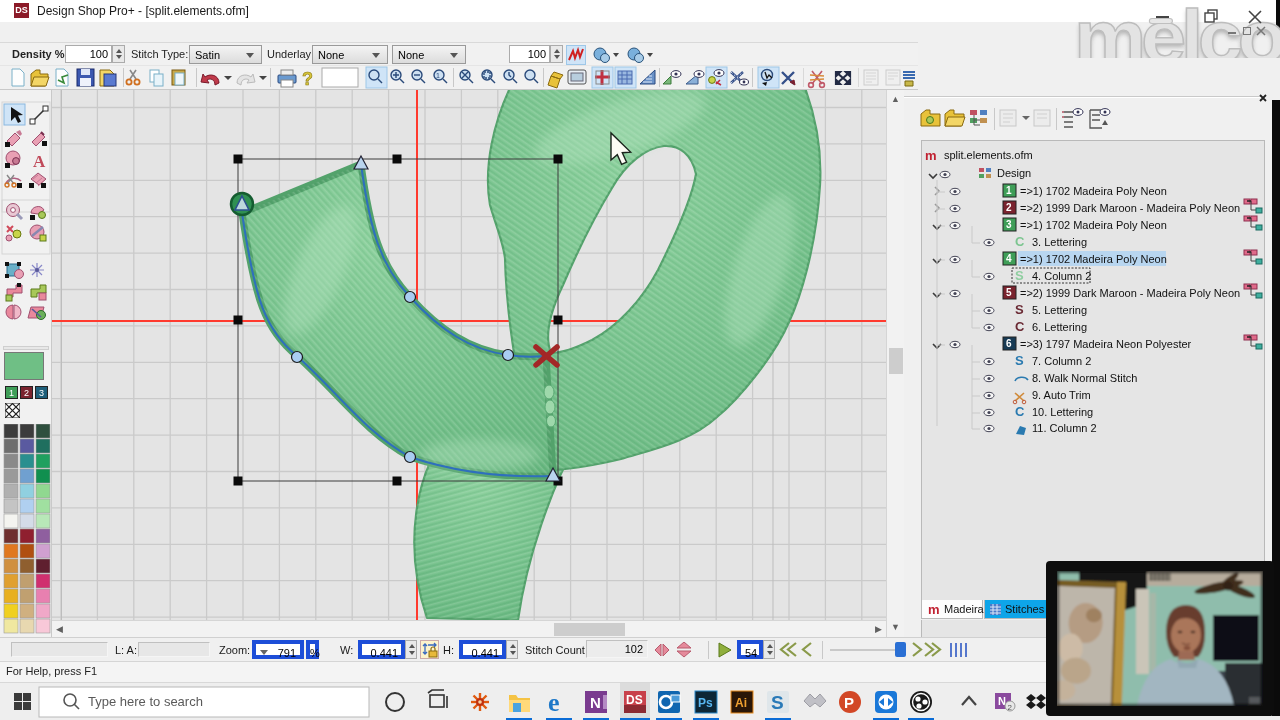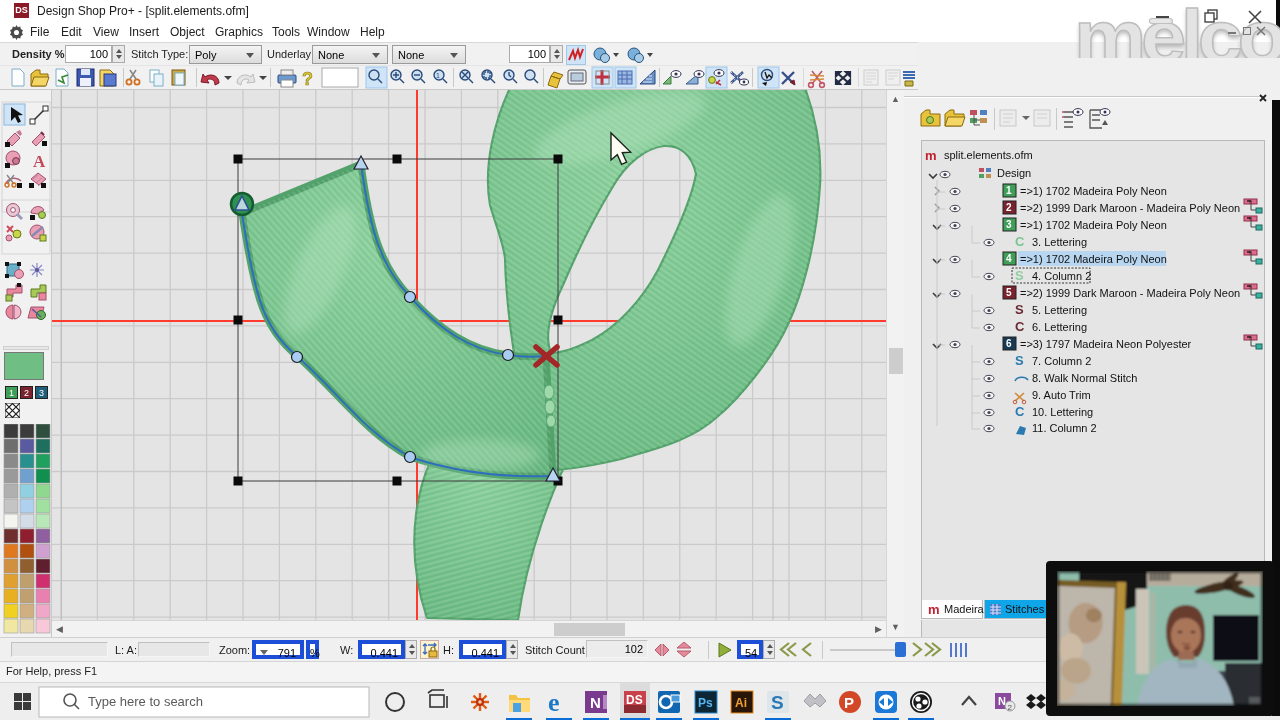--- a/index.html
+++ b/index.html
@@ -57,42 +57,27 @@
 <svg class="abs" style="z-index:40;left:1246px;top:8px;" width="18" height="18" viewBox="0 0 18 18">
       <path d="M3 3 L15 15 M15 3 L3 15" stroke="#444" stroke-width="1.6"></path>
     </svg>
 <div class="abs" style="z-index:31;left:1228px;top:32px;width:8px;height:2px;background:#777;"></div>
 <div class="abs" style="z-index:31;left:1243px;top:27px;width:8px;height:8px;border:1.5px solid #777;"></div>
 <svg class="abs" style="z-index:31;left:1256px;top:26px;" width="10" height="10">
       <path d="M1 1 L9 9 M9 1 L1 9" stroke="#777" stroke-width="1.5"></path>
     </svg>
 <div class="abs" id="melco">melco<div style="position:absolute;left:68px;top:24px;width:22px;height:6px;background:#e7e7e7;border:1px solid #bfbfbf;border-radius:3px;"></div></div>
 
-<div class="abs" id="menubar">
-  <svg class="abs" style="left:8px;top:2px" width="17" height="17" viewBox="0 0 16 16">
-        <path fill="#4a4a4a" d="M8 1l1.2 2 2.3-.6.6 2.3 2 1.2-1 2.1 1 2.1-2 1.2-.6 2.3-2.3-.6L8 15l-1.2-2-2.3.6-.6-2.3-2-1.2 1-2.1-1-2.1 2-1.2.6-2.3 2.3.6z"></path>
-        <circle cx="8" cy="8" r="2.4" fill="#fff"></circle>
-      </svg>
-  <span class="menuitem" style="left:30px;">File</span>
-  <span class="menuitem" style="left:61px;">Edit</span>
-  <span class="menuitem" style="left:93px;">View</span>
-  <span class="menuitem" style="left:129px;">Insert</span>
-  <span class="menuitem" style="left:170px;">Object</span>
-  <span class="menuitem" style="left:215px;">Graphics</span>
-  <span class="menuitem" style="left:272px;">Tools</span>
-  <span class="menuitem" style="left:307px;">Window</span>
-  <span class="menuitem" style="left:360px;">Help</span>
-</div>
 
 <div class="abs" id="toolbar1">
   <span class="lbl" style="left:12px;font-weight:bold;">Density %</span>
   <div class="spin" style="left:65px;width:47px;">100</div>
   <div class="spinbtn" style="left:112px;"></div>
   <span class="lbl" style="left:131px;">Stitch Type:</span>
-  <div class="combo" style="left:189px;width:73px;">Poly</div>
+  <div class="combo" style="left:189px;width:73px;">Satin</div>
   <span class="lbl" style="left:267px;">Underlay:</span>
   <div class="combo" style="left:312px;width:76px;">None</div>
   <div class="combo" style="left:392px;width:74px;">None</div>
   <span class="lbl" style="left:472px;margin-left:40px;">Pull %:</span>
   <div class="spin" style="left:509px;width:41px;">100</div>
   <div class="spinbtn" style="left:550px;"></div>
   <div class="ico on" style="left:566px;"><svg width="18" height="18" viewBox="0 0 18 18">
           <path d="M2 14 L6 5 L8 12 L11 4 L13 11 L16 3" stroke="#d02020" stroke-width="2" fill="none"></path>
         </svg></div>
   <div class="ico" style="left:592px;"><svg width="20" height="20" viewBox="0 0 20 20">

